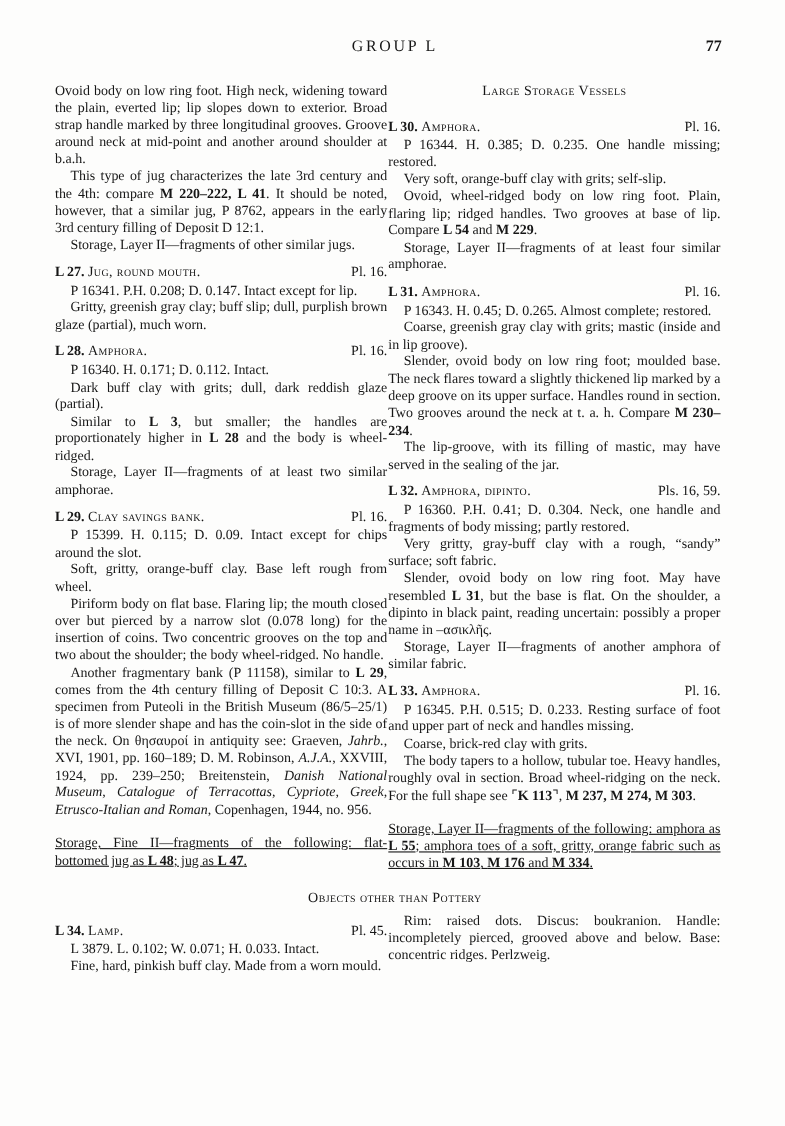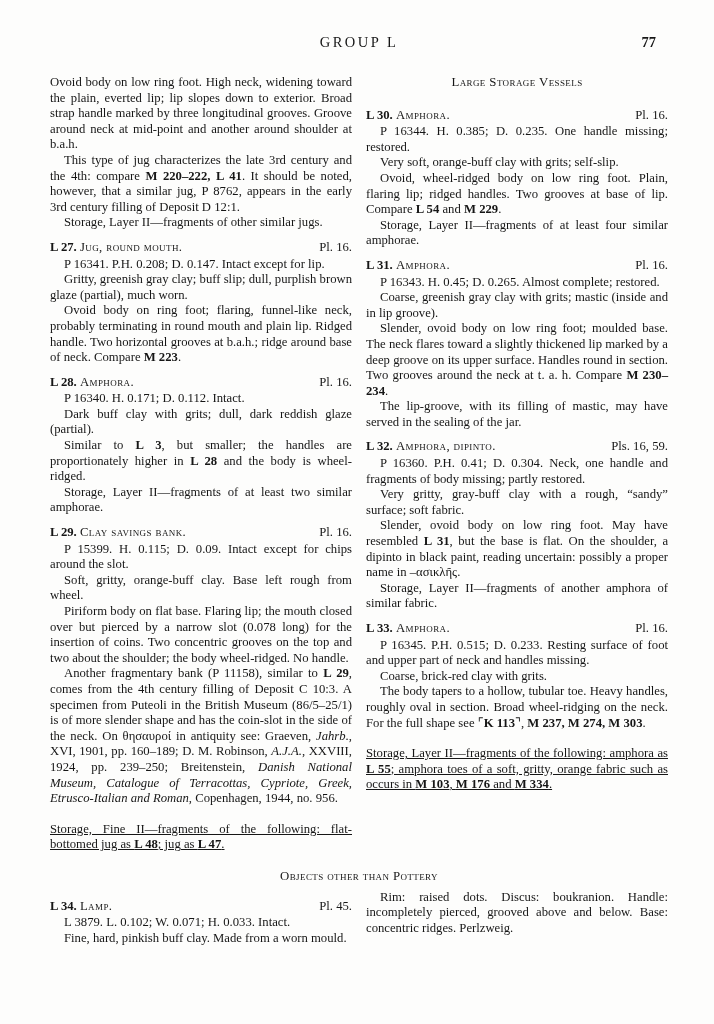--- a/index.html
+++ b/index.html
@@ -24,21 +24,21 @@
     letter-spacing: 2.5px;
     margin-bottom: 23px;
     height: 18px;
   }
   .page-number {
     position: absolute; right: 12px; top: 0;
     font-weight: bold;
     letter-spacing: 0;
     font-size: 14.5px;
   }
-  .columns { display: flex; gap: 14px; align-items: flex-start; }
+  .columns { display: flex; gap: 1px; align-items: flex-start; }
   .col { width: 302px; }
   p.para {
     margin: 0;
     text-align: justify;
     font-size: 12.7px;
     line-height: 15.6px;
   }
   p.para.indent { text-indent: 14px; }
   p.para.gap { margin-top: 15px; text-decoration: underline; }
   .entry-head {
@@ -75,21 +75,20 @@
     <div class="col">
         <p class="para"><span>Ovoid body on low ring foot. High neck, widening toward the plain, everted lip; lip slopes down to exterior. Broad strap handle marked by three longitudinal grooves. Groove around neck at mid-point and another around shoulder at b.a.h.</span></p>
         <p class="para indent"><span>This type of jug characterizes the late 3rd century and the 4th: compare </span><b>M 220–222, L 41</b><span>. It should be noted, however, that a similar jug, P 8762, appears in the early 3rd century filling of Deposit D 12:1.</span></p>
         <p class="para indent"><span>Storage, Layer II—fragments of other similar jugs.</span></p>
         <div class="entry-head">
           <span><b class="entry-num">L 27. </b><span class="sc">Jug, round mouth.</span></span>
           <span class="plate">Pl. 16.</span>
         </div>
         <p class="para indent"><span>P 16341. P.H. 0.208; D. 0.147. Intact except for lip.</span></p>
         <p class="para indent"><span>Gritty, greenish gray clay; buff slip; dull, purplish brown glaze (partial), much worn.</span></p>
-        <p class="para indent"><span>Ovoid body on ring foot; flaring, funnel-like neck, probably terminating in round mouth and plain lip. Ridged handle. Two horizontal grooves at b.a.h.; ridge around base of neck. Compare </span><b>M 223</b><span>.</span></p>
         <div class="entry-head">
           <span><b class="entry-num">L 28. </b><span class="sc">Amphora.</span></span>
           <span class="plate">Pl. 16.</span>
         </div>
         <p class="para indent"><span>P 16340. H. 0.171; D. 0.112. Intact.</span></p>
         <p class="para indent"><span>Dark buff clay with grits; dull, dark reddish glaze (partial).</span></p>
         <p class="para indent"><span>Similar to </span><b>L 3</b><span>, but smaller; the handles are proportionately higher in </span><b>L 28</b><span> and the body is wheel-ridged.</span></p>
         <p class="para indent"><span>Storage, Layer II—fragments of at least two similar amphorae.</span></p>
         <div class="entry-head">
           <span><b class="entry-num">L 29. </b><span class="sc">Clay savings bank.</span></span>

